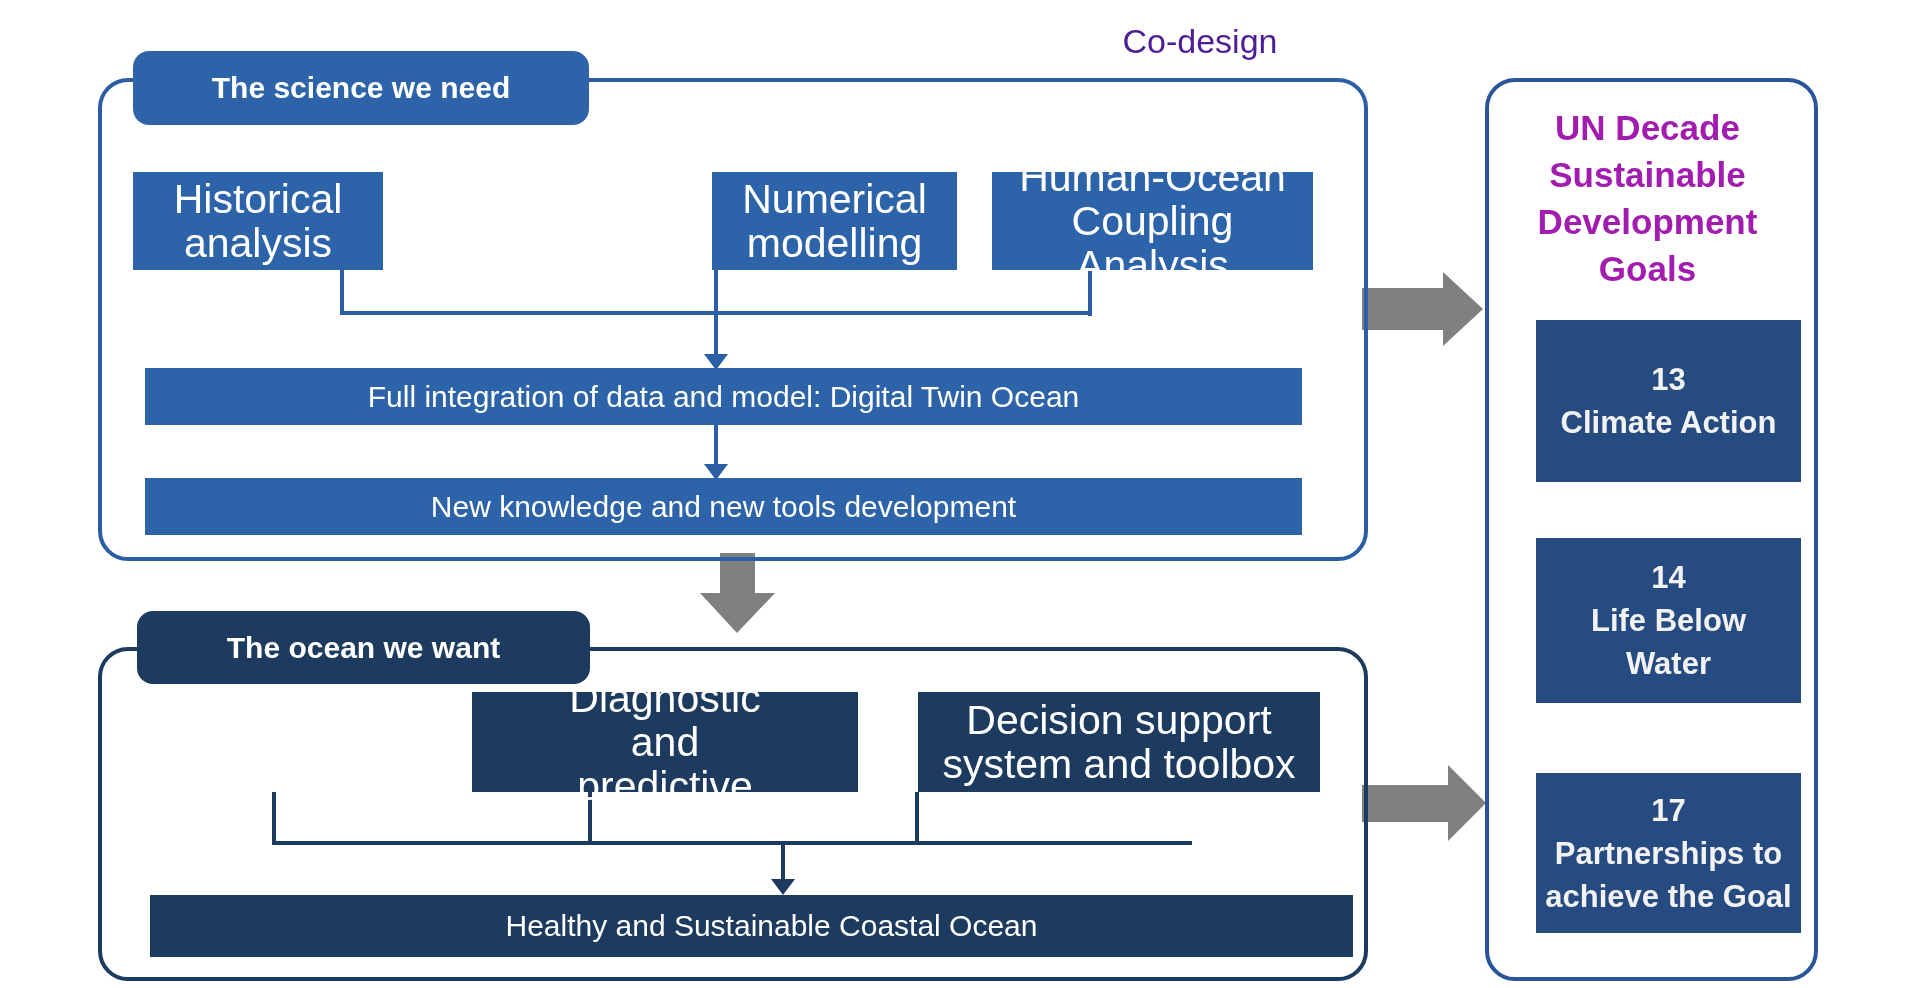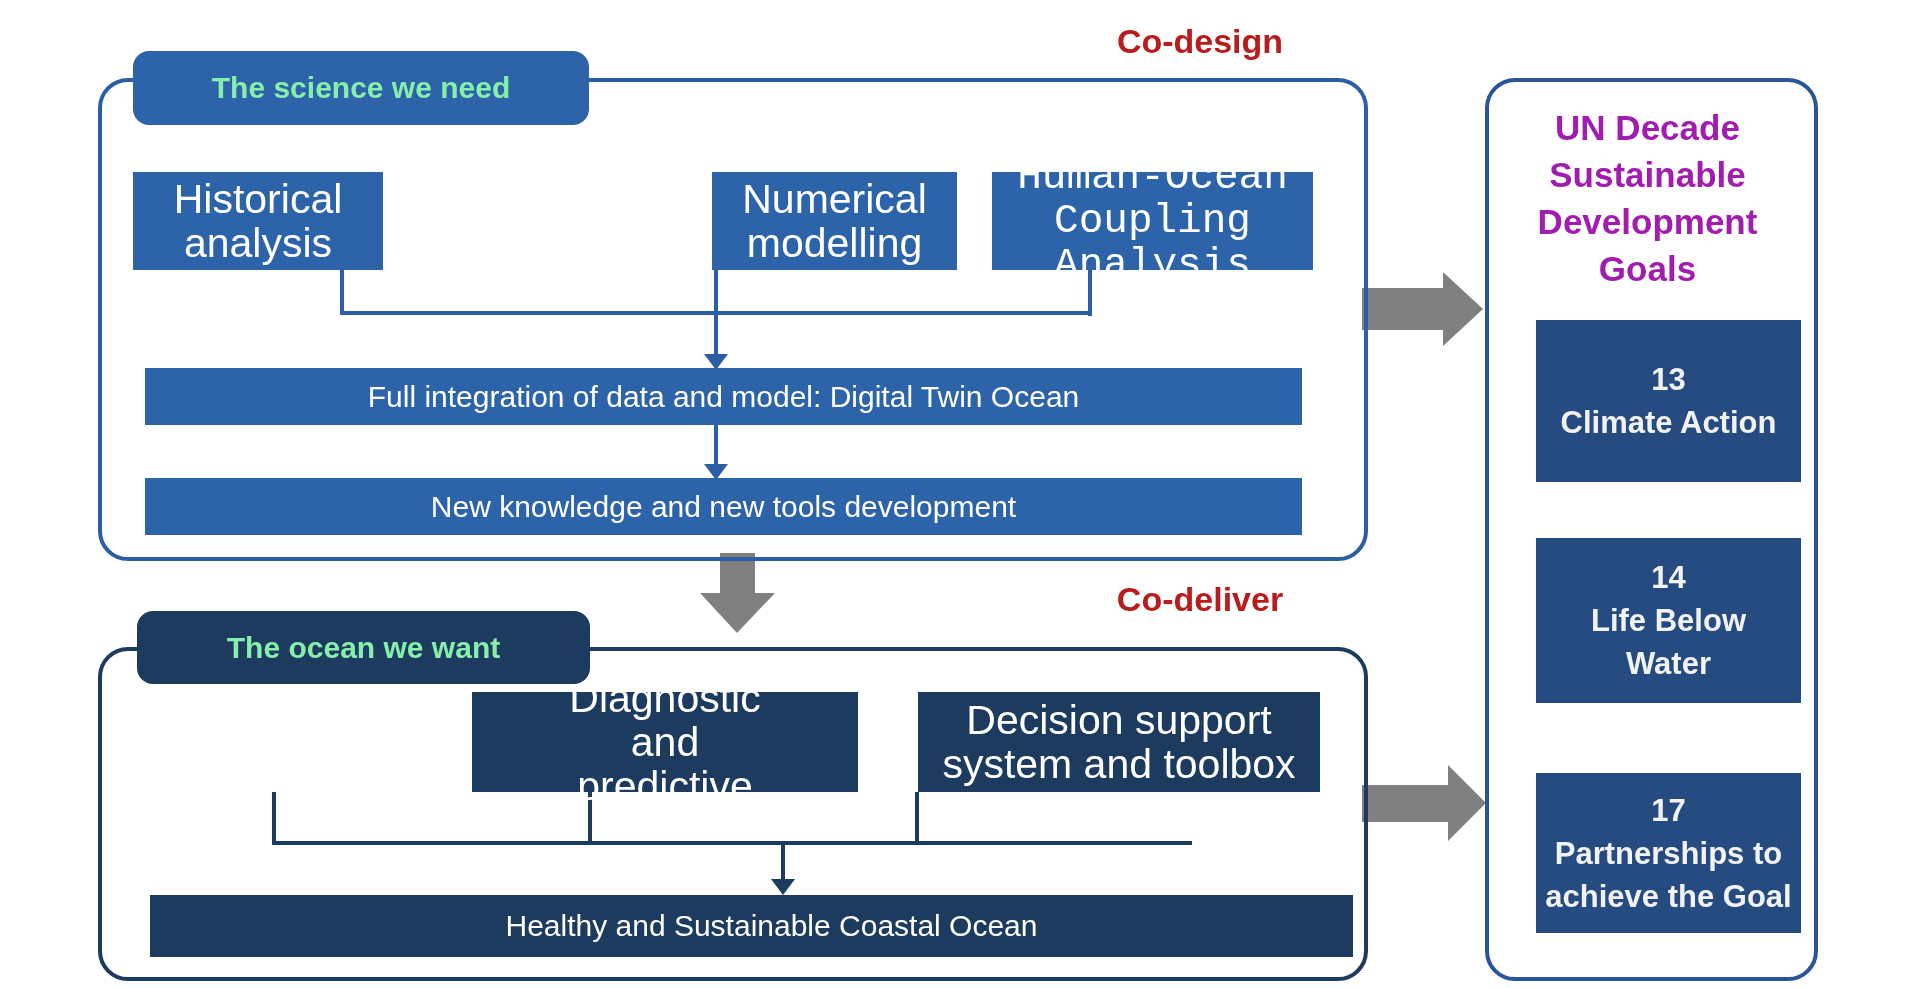--- a/index.html
+++ b/index.html
@@ -12,21 +12,21 @@
 
   
   .section{position:absolute;border-radius:30px;background:transparent;}
   .section.codesign{left:98px;top:78px;width:1262px;height:475px;border:4px solid var(--top_border,#2c5ea6);}
   .section.codeliver{left:98px;top:647px;width:1262px;height:326px;border:4px solid var(--navy,#1d3a5f);}
   .section.sdg{left:1485px;top:78px;width:325px;height:895px;border:4px solid var(--panel_border,#2a5699);}
 
   
   .pill{
     position:absolute;display:flex;align-items:center;justify-content:center;
-    border-radius:16px;color:#86efac;font-weight:bold;font-size:30px;text-align:center;
+    border-radius:16px;color:#ffffff;font-weight:bold;font-size:30px;text-align:center;
   }
   .pill.science{left:133px;top:51px;width:456px;height:74px;background:var(--medium_blue,#2d63a8);}
   .pill.ocean{left:137px;top:611px;width:453px;height:73px;background:var(--navy,#1d3a5f);}
 
   
   .box{
     position:absolute;display:flex;align-items:center;justify-content:center;
     color:#fff;font-size:41px;line-height:44px;text-align:center;
   }
   .box span{display:inline-block;}
@@ -35,40 +35,40 @@
   .sdgbg{background:var(--sdg_blue,#254b80);}
 
   
   .b1{left:133px;top:172px;width:250px;height:98px;}
   .b1 span{max-width:200px;}
   .b2{left:422px;top:172px;width:243px;height:98px;}
   .b2 span{max-width:190px;}
   .b3{left:712px;top:172px;width:245px;height:98px;}
   .b3 span{max-width:190px;}
   .b4{left:992px;top:172px;width:321px;height:98px;}
-  .b4 span{max-width:290px;font-family:Liberation Mono, monospace;}
+  .b4 span{max-width:290px;}
 
   
   .bar{font-size:30px;}
   .integration{left:145px;top:368px;width:1157px;height:57px;}
   .knowledge{left:145px;top:478px;width:1157px;height:57px;}
   .healthy{left:150px;top:895px;width:1163px;height:62px;padding-left:40px;}
 
   
   .nb1{left:141px;top:692px;width:266px;height:100px;}
   .nb1 span{max-width:210px;}
   .nb2{left:472px;top:692px;width:386px;height:100px;}
   .nb2 span{max-width:235px;}
   .nb3{left:918px;top:692px;width:402px;height:100px;}
   .nb3 span{max-width:372px;}
 
   
   .black-label{
-    position:absolute;width:260px;text-align:center;color:#b91c1c;
-    font-weight:bold;font-size:34px;
+    position:absolute;width:260px;text-align:center;color:#4c1d95;
+    font-weight:normal;font-size:34px;
   }
   .codesign-label{left:1070px;top:22px;}
   .codeliver-label{left:1070px;top:580px;}
 
   
   .sdg-title{
     position:absolute;left:1485px;top:104px;width:325px;display:flex;justify-content:center;
     color:#a21caf;font-weight:bold;font-size:35px;line-height:47px;text-align:center;
   }
   .sdg-title span{max-width:235px;}
@@ -116,21 +116,20 @@
     <polygon fill="#808080" points="1362,288 1443,288 1443,272 1483,309 1443,346 1443,330 1362,330"></polygon>
     <polygon fill="#808080" points="1362,785 1448,785 1448,765 1486,803 1448,841 1448,822 1362,822"></polygon>
     <polygon fill="#808080" points="720,553 755,553 755,593 775,593 737,633 700,593 720,593"></polygon>
   </svg>
 
   <div class="section codesign"></div>
   <div class="section codeliver"></div>
   <div class="section sdg"></div>
 
   <div class="black-label codesign-label">Co-design</div>
-  <div class="black-label codeliver-label">Co-deliver</div>
 
   <div class="pill science">
     <span>The science we need</span>
   </div>
   <div class="box blue b1">
     <span>Historical analysis</span>
   </div>
   <div class="box blue b3">
     <span>Numerical modelling</span>
   </div>

